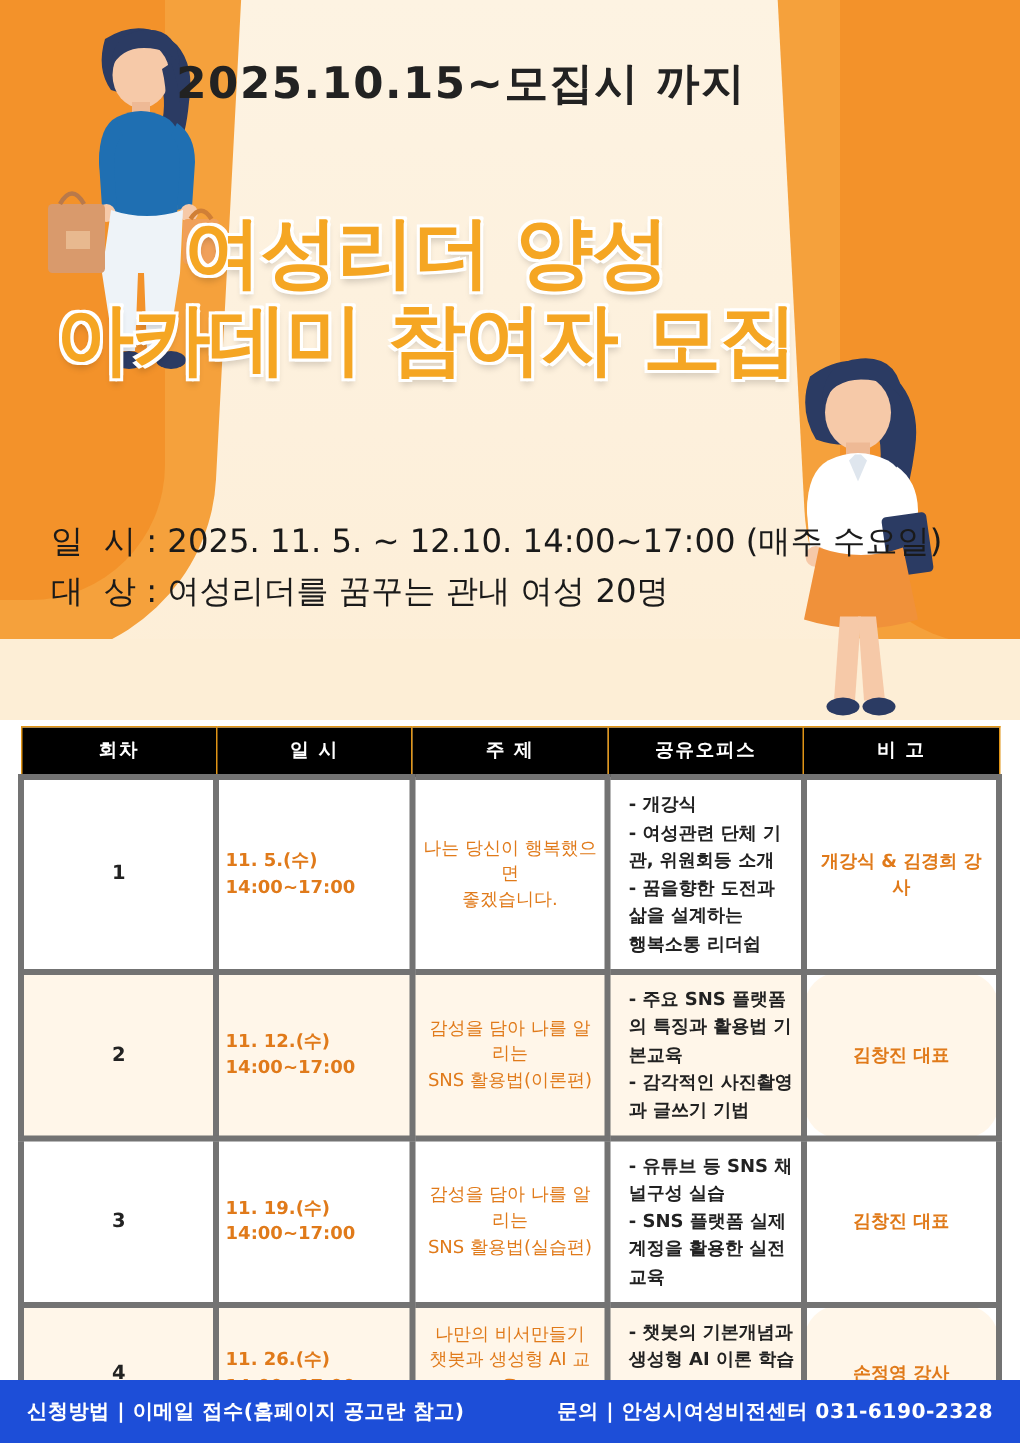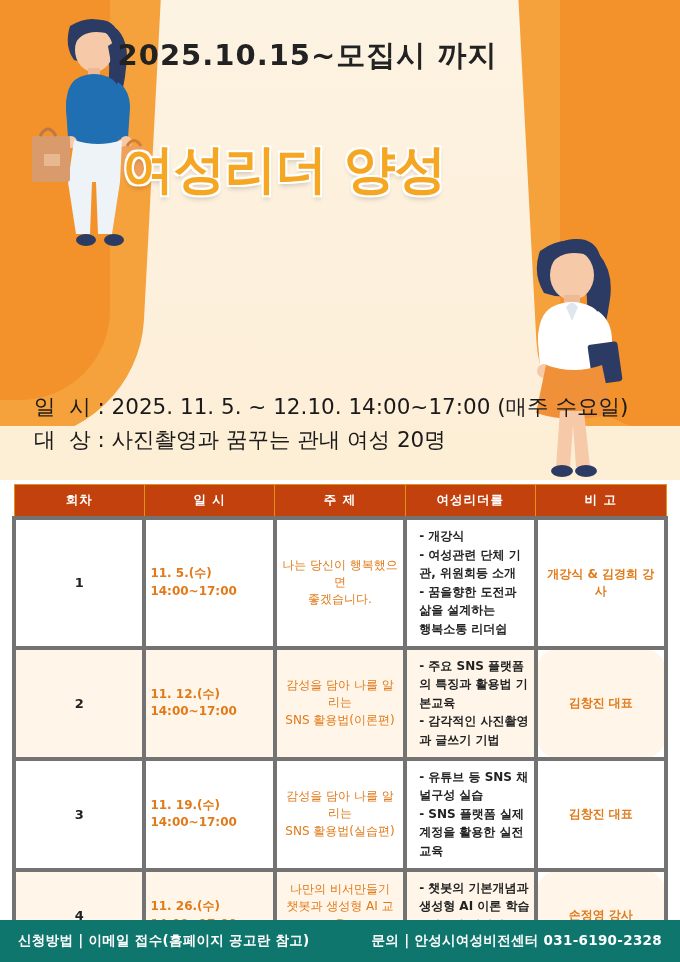--- a/index.html
+++ b/index.html
@@ -60,56 +60,56 @@
   .main-title div{
     font-size:52px;font-weight:bold;color:#f5a623;
     text-shadow:
       -2px -2px 0 #fff, 2px -2px 0 #fff, -2px 2px 0 #fff, 2px 2px 0 #fff,
       0 4px 5px rgba(0,0,0,.18);
     letter-spacing:-1px;
   }
 
   .info-block{
     position:absolute;top:345px;left:34px;z-index:6;
-    font-size:21.5px;color:#1a1a1a;line-height:1.55;margin-top:45px;
+    font-size:21.5px;color:#1a1a1a;line-height:1.55;
   }
   .info-block .row{white-space:pre;}
 
   
   .fig{position:absolute;z-index:4;}
   .fl{left:18px;top:8px;width:160px;height:260px;}
   .fr{right:10px;top:225px;width:190px;height:270px;}
 
   
   .table-wrap{
     position:absolute;top:484px;left:12px;width:656px;
   }
   table{border-collapse:collapse;width:656px;table-layout:fixed;}
   th{
-    background:#c2410c;color:#fff;font-size:12.5px;font-weight:bold;
+    background:#000000;color:#fff;font-size:12.5px;font-weight:bold;
     border:1px solid #e09416;padding:7px 2px;text-align:center;
     letter-spacing:1px;
   }
   td{
     border:4px solid #737373;
     font-size:12px;color:#222;padding:7px 4px;
     vertical-align:middle;
   }
   td.c-no{width:44px;text-align:center;font-weight:bold;font-size:13px;}
   td.c-date{width:88px;font-weight:bold;color:#e07a1a;line-height:1.45;}
   td.c-topic{width:128px;text-align:center;font-weight:normal;color:#e07a1a;line-height:1.45;}
   td.c-detail{text-align:left;padding-left:12px;line-height:1.55;color:#222;font-weight:bold;}
   td.c-note{width:132px;text-align:center;font-weight:bold;color:#e07a1a;line-height:1.4;border-radius:24px;}
   tr.alt td{background:#fff6e9;}
   tr td{background:#ffffff;}
 
   
   .footer{
     position:absolute;left:0;bottom:0;width:680px;height:42px;
-    background:#0f766e;
+    background:#1d4ed8;
     display:flex;align-items:center;justify-content:space-between;
     padding:0 18px;box-sizing:border-box;
     color:#fff;font-size:13.5px;font-weight:bold;letter-spacing:0.3px;
   }
 </style>
 </head>
 <body>
 
 <div class="poster">
 
@@ -171,38 +171,39 @@
       <path d="M80 186 l-4 56 l14 0 l4 -56z" fill="#f6c9a8"></path>
       <path d="M104 186 l6 56 l-14 0 l-4 -56z" fill="#f6c9a8"></path>
       <ellipse cx="82" cy="246" rx="11" ry="6" fill="#2b3b63"></ellipse>
       <ellipse cx="106" cy="246" rx="11" ry="6" fill="#2b3b63"></ellipse>
     </svg>
 
     <div class="date-line">2025.10.15~모집시 까지</div>
 
     <div class="main-title">
       <div>여성리더 양성</div>
+      <div>아카데미 참여자 모집</div>
     </div>
 
     <div class="info-block">
       <div class="row">일  시 : 2025. 11. 5. ~ 12.10. 14:00~17:00 (매주 수요일)</div>
-      <div class="row">대  상 : 사진촬영과 꿈꾸는 관내 여성 20명</div>
+      <div class="row">대  상 : 여성리더를 꿈꾸는 관내 여성 20명</div>
     </div>
 
     <div class="hero-wave"></div>
   </div>
 
   <div class="table-wrap">
     <table>
       <thead>
         <tr>
           <th>회차</th>
           <th>일 시</th>
           <th>주 제</th>
-          <th>여성리더를</th>
+          <th>공유오피스</th>
           <th>비 고</th>
         </tr>
       </thead>
       <tbody id="table-body">
           <tr>
             <td class="c-no">1</td>
             <td class="c-date">11. 5.(수)<br>14:00~17:00</td>
             <td class="c-topic">나는 당신이 행복했으면<br>좋겠습니다.</td>
             <td class="c-detail">- 개강식<br>- 여성관련 단체  기관, 위원회등 소개<br>- 꿈을향한 도전과 삶을 설계하는<br>   행복소통 리더쉽</td>
             <td class="c-note">개강식 &amp; 김경희 강사</td>

